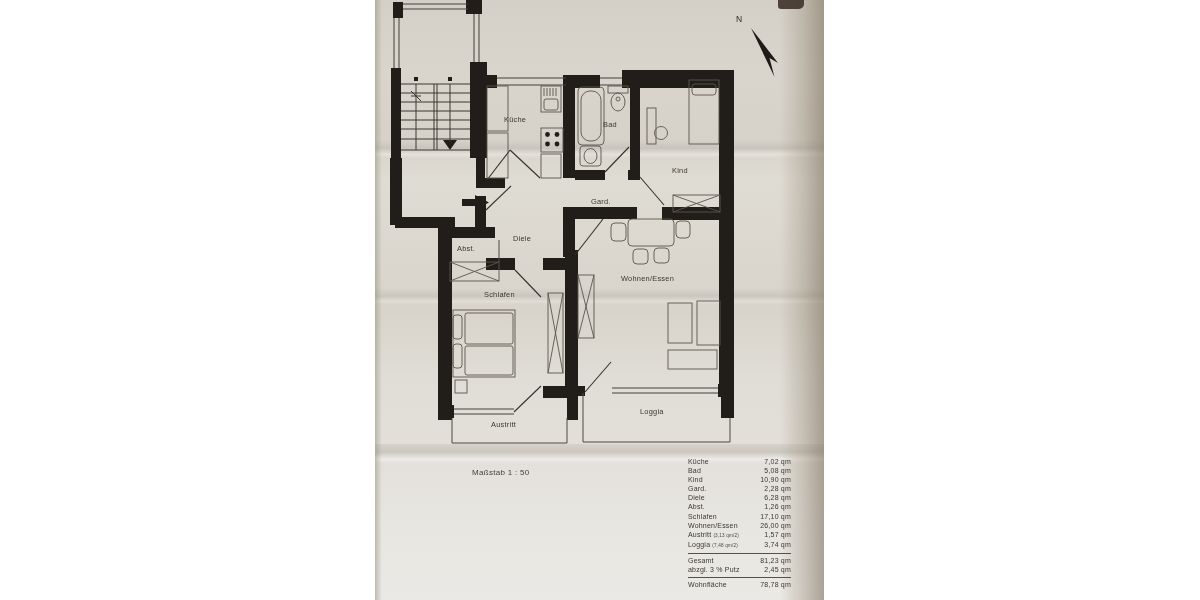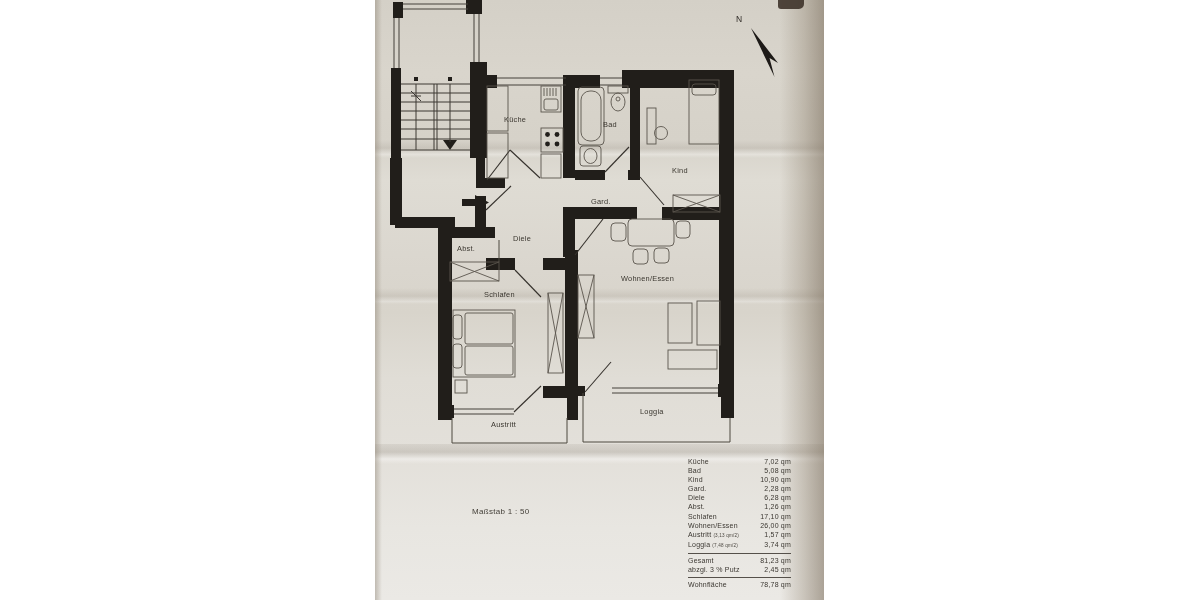--- a/index.html
+++ b/index.html
@@ -34,21 +34,21 @@
   .crease.c2{top:288px;height:16px;background:linear-gradient(180deg,rgba(255,255,255,0) 0%,rgba(108,98,85,.12) 50%,rgba(255,255,255,.22) 85%,rgba(255,255,255,0) 100%);}
   .crease.c3{top:444px;height:20px;background:linear-gradient(180deg,rgba(108,98,85,.10) 0%,rgba(108,98,85,.20) 40%,rgba(255,255,255,.35) 75%,rgba(255,255,255,0) 100%);}
   
   svg.plan{position:absolute;left:0;top:0;width:1200px;height:600px;}
   
   .lab{
     position:absolute;font-size:7.4px;letter-spacing:.25px;color:#3a362f;
     white-space:nowrap;
   }
   .north-n{position:absolute;left:736px;top:14px;font-size:8.5px;color:#2e2a25;}
-  .scale{position:absolute;left:472px;top:507px;font-size:8px;color:#45413a;letter-spacing:.3px;}
+  .scale{position:absolute;left:472px;top:468px;font-size:8px;color:#45413a;letter-spacing:.3px;}
   
   .area-table{
     position:absolute;left:688px;top:457px;width:103px;
     font-size:7px;color:#3b3731;letter-spacing:.2px;
   }
   .area-table .row{display:flex;justify-content:space-between;line-height:9.1px;white-space:nowrap;}
   .area-table .lblwrap{display:flex;align-items:baseline;}
   .area-table .note{font-size:4.6px;margin-left:2px;color:#4a463f;}
   .area-table .sep{border-top:1px solid #55504a;margin:3px 0 2px 0;height:0;}
   .area-table .val{text-align:right;}

